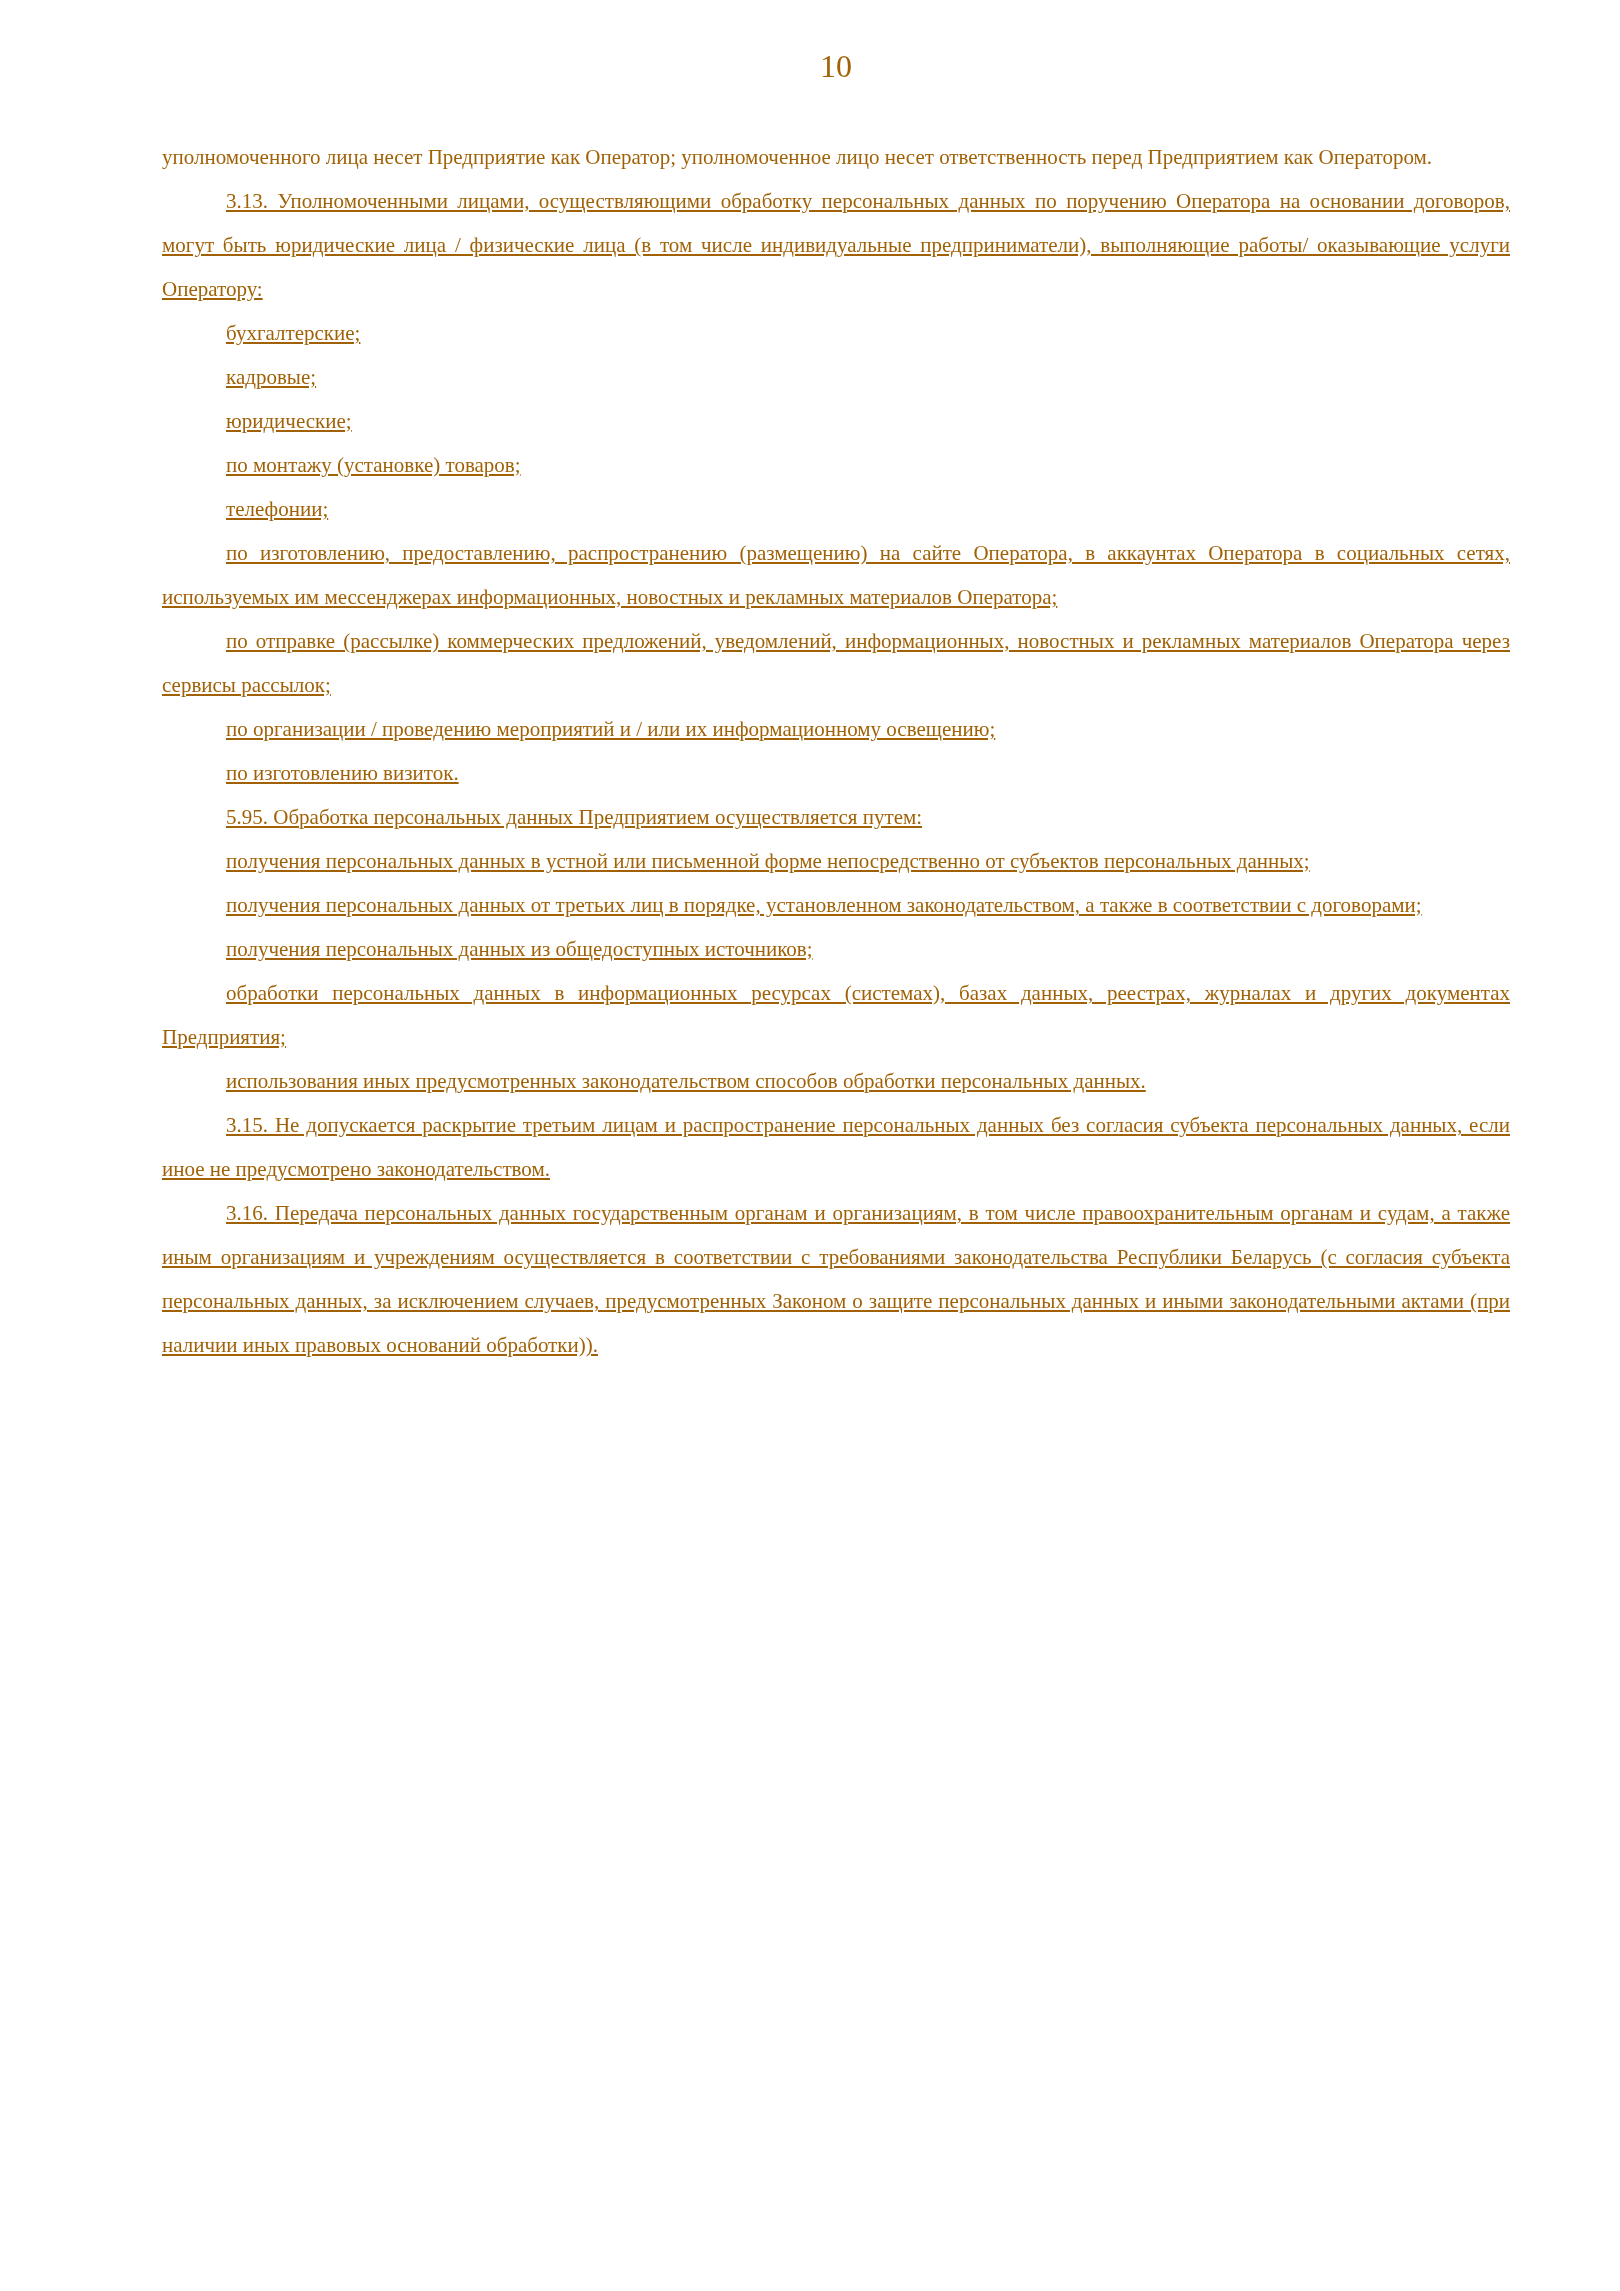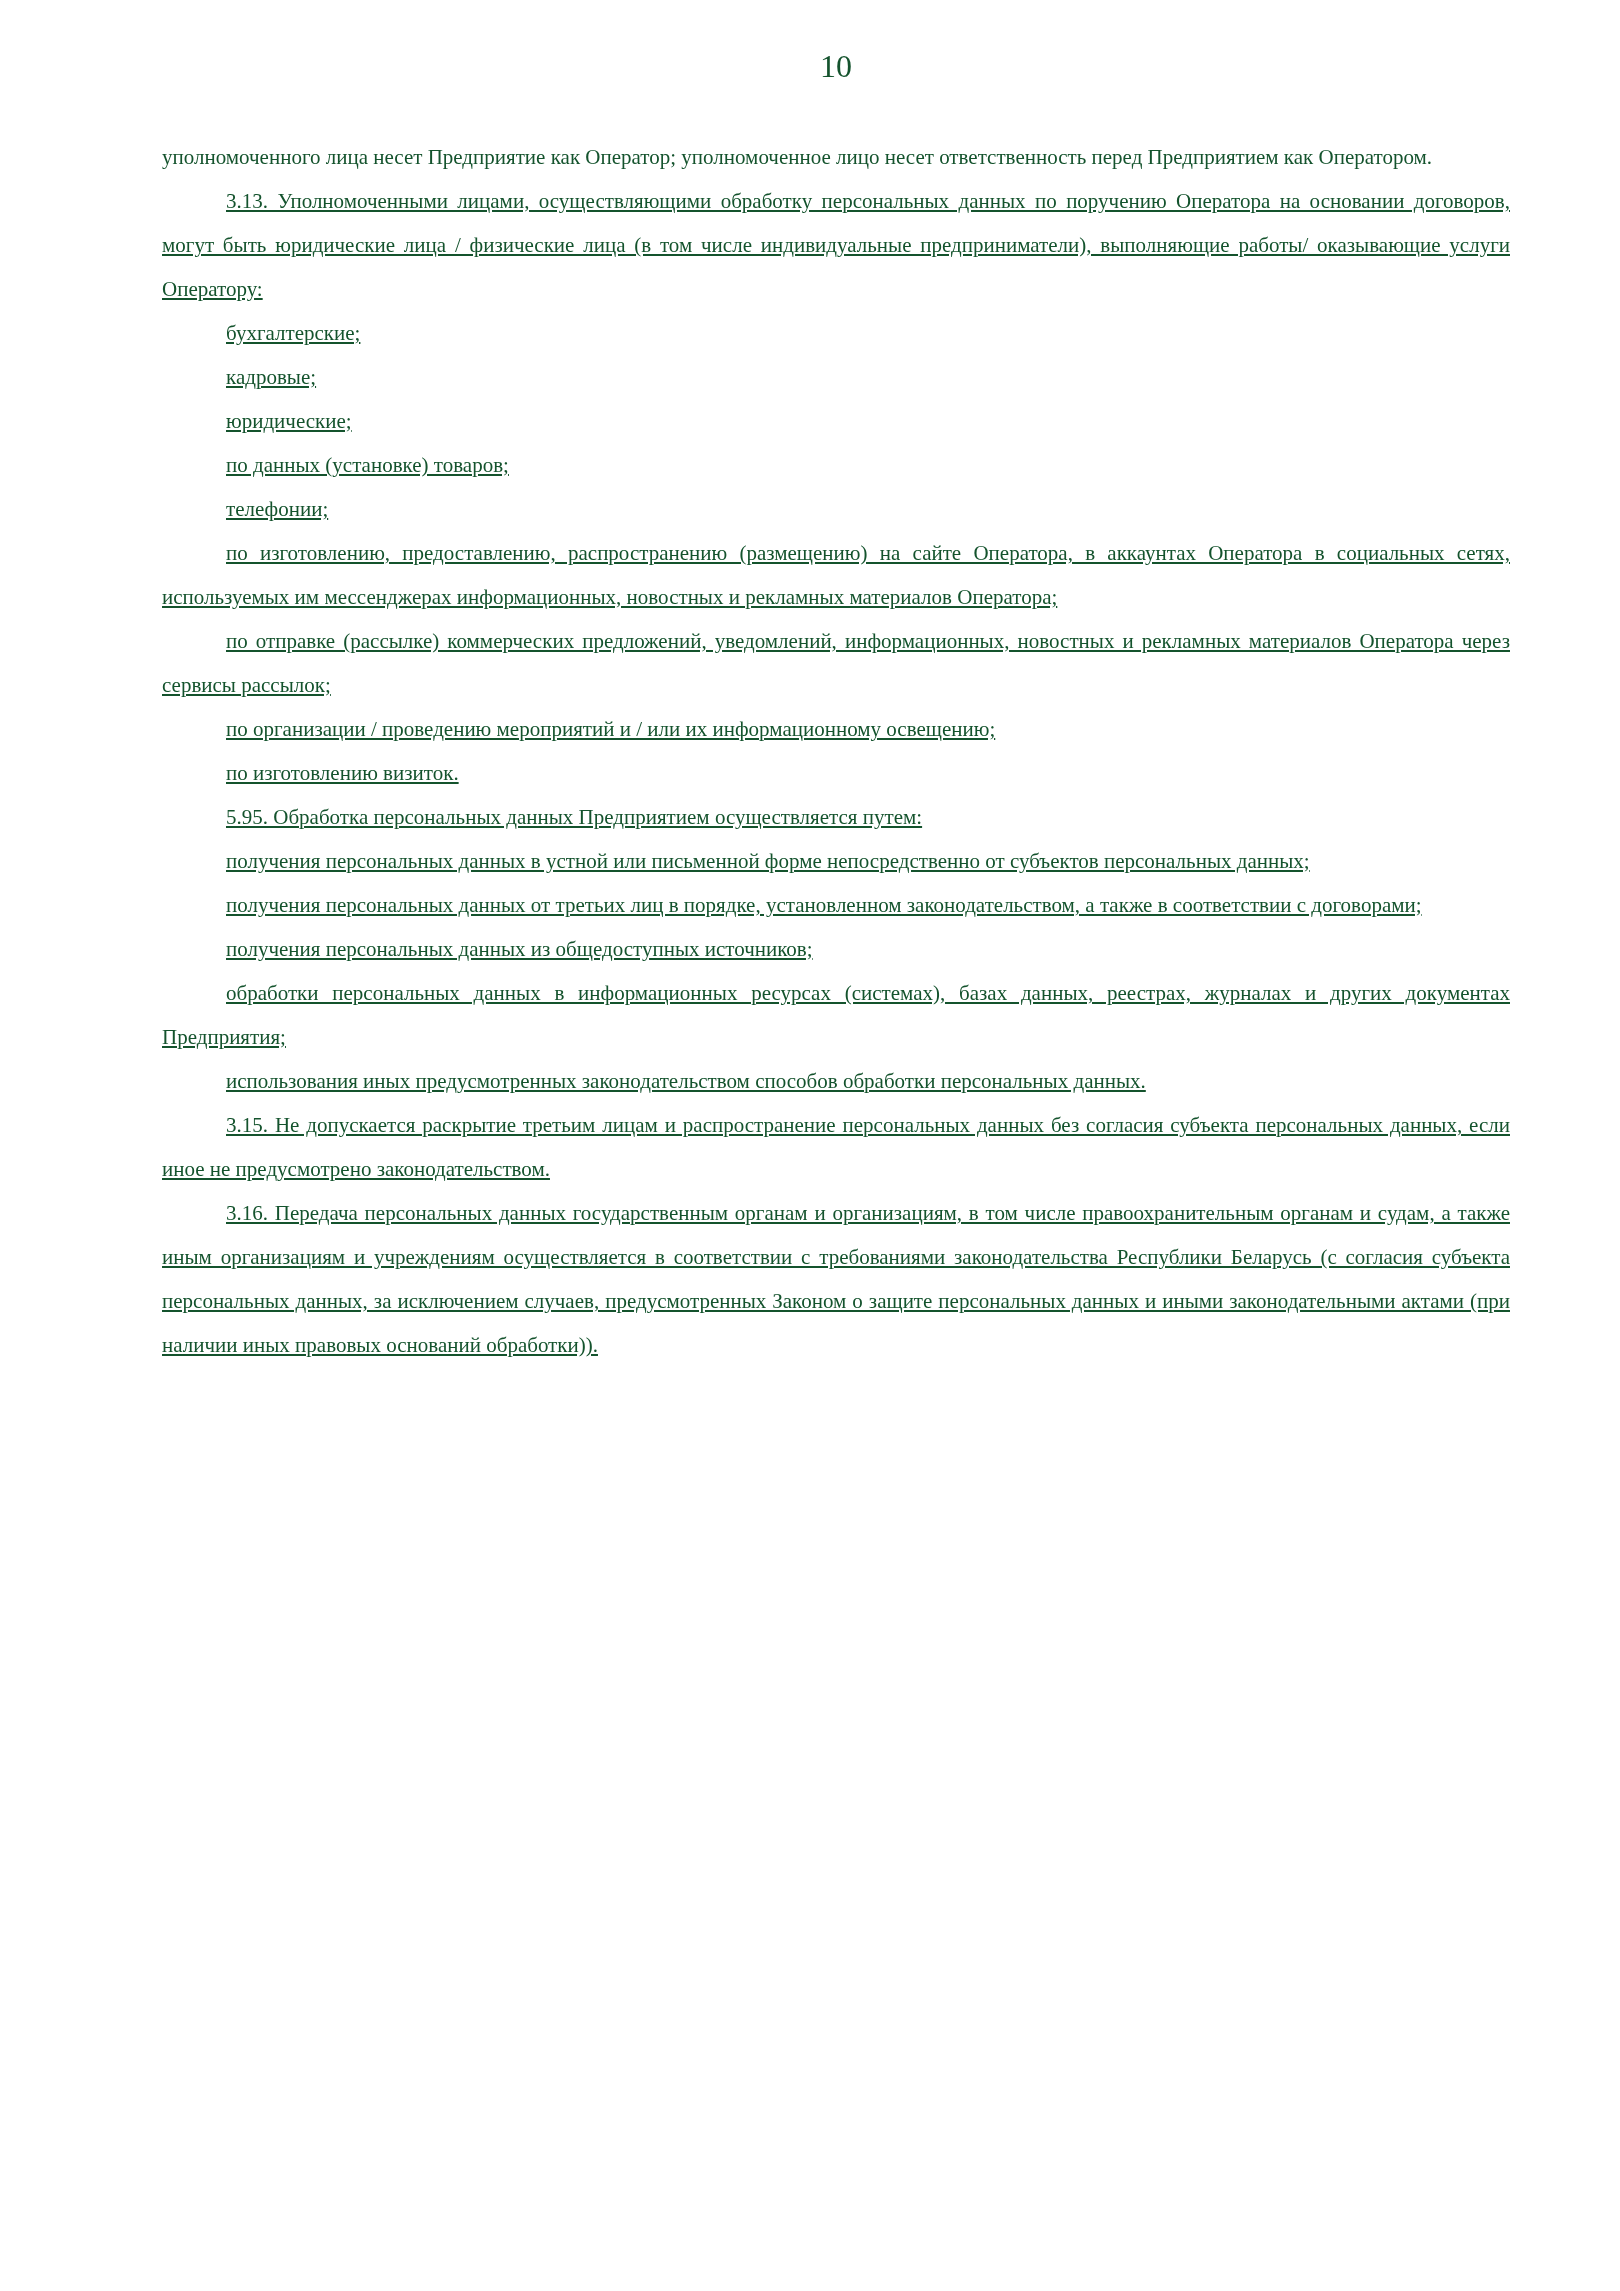--- a/index.html
+++ b/index.html
@@ -6,21 +6,21 @@
     margin: 0;
     padding: 0;
     background: #e8e8e8;
   }
   .page {
     position: relative;
     width: 1620px;
     height: 2292px;
     background: #ffffff;
     font-family: "Liberation Serif", "DejaVu Serif", serif;
-    color: #14532d;
+    color: #a16207;
     overflow: hidden;
   }
   .page-number {
     position: absolute;
     top: 47px;
     left: 162px;
     width: 1348px;
     text-align: center;
     font-size: 32px;
     line-height: 39px;
@@ -49,21 +49,21 @@
 <div class="page">
   <div class="page-number">10</div>
 
   <div class="doc-body">
 
   <p class="para">уполномоченного лица несет Предприятие как Оператор; уполномоченное лицо несет ответственность перед Предприятием как Оператором.</p>
       <p class="para indent">3.13. Уполномоченными лицами, осуществляющими обработку персональных данных по поручению Оператора на основании договоров, могут быть юридические лица / физические лица (в том числе индивидуальные предприниматели), выполняющие работы/ оказывающие услуги Оператору:</p>
       <p class="para indent">бухгалтерские;</p>
       <p class="para indent">кадровые;</p>
       <p class="para indent">юридические;</p>
-      <p class="para indent">по данных (установке) товаров;</p>
+      <p class="para indent">по монтажу (установке) товаров;</p>
       <p class="para indent">телефонии;</p>
       <p class="para indent">по изготовлению, предоставлению, распространению (размещению) на сайте Оператора, в аккаунтах Оператора в социальных сетях, используемых им мессенджерах информационных, новостных и рекламных материалов Оператора;</p>
       <p class="para indent">по отправке (рассылке) коммерческих предложений, уведомлений, информационных, новостных и рекламных материалов Оператора через сервисы рассылок;</p>
       <p class="para indent">по организации / проведению мероприятий и / или их информационному освещению;</p>
       <p class="para indent">по изготовлению визиток.</p>
       <p class="para indent">5.95. Обработка персональных данных Предприятием осуществляется путем:</p>
       <p class="para indent">получения персональных данных в устной или письменной форме непосредственно от субъектов персональных данных;</p>
       <p class="para indent">получения персональных данных от третьих лиц в порядке, установленном законодательством, а также в соответствии с договорами;</p>
       <p class="para indent">получения персональных данных из общедоступных источников;</p>
       <p class="para indent">обработки персональных данных в информационных ресурсах (системах), базах данных, реестрах, журналах и других документах Предприятия;</p>

